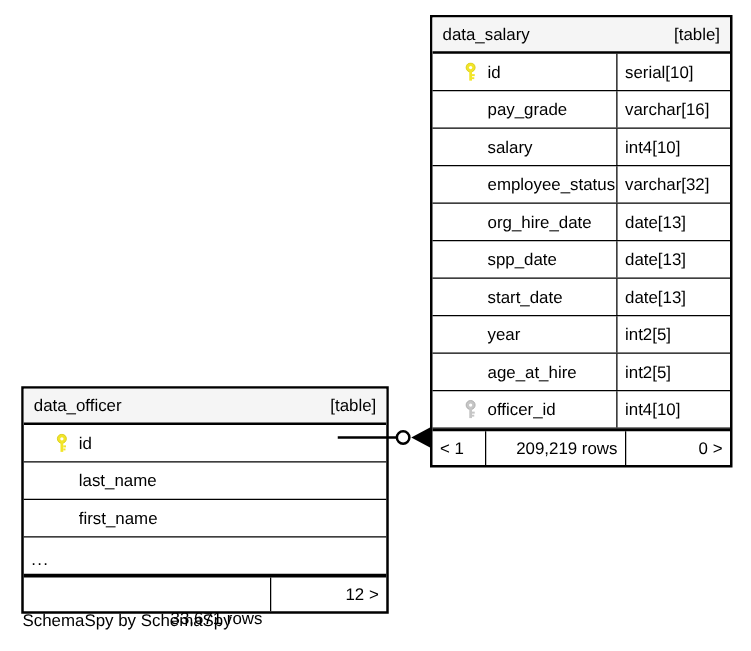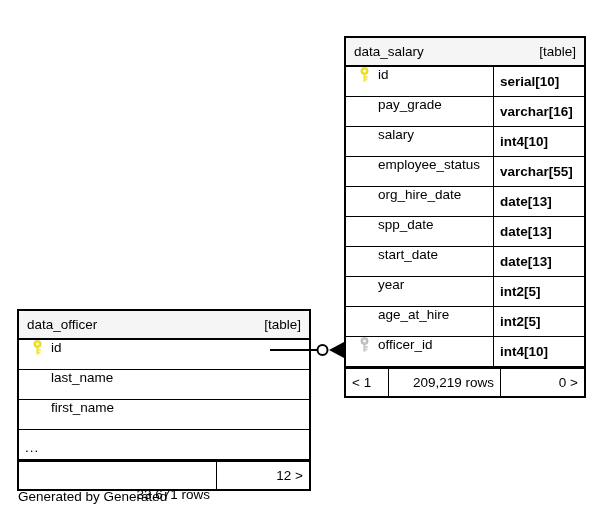--- a/index.html
+++ b/index.html
@@ -40,22 +40,22 @@
     display: flex;
     align-items: stretch;
     border-bottom: 1px solid #000000;
     height: 29px;
   }
   .row:last-of-type { border-bottom: none; }
 
   .col-name {
     flex: 1 1 auto;
     display: flex;
-    align-items: flex-start;
-    padding-left: 8px;
+    align-items: center;
+    padding-left: 20px;
     font-size: 13.5px;
     min-width: 0;
   }
   .col-type {
     flex: 0 0 auto;
     display: flex;
     align-items: center;
     padding-left: 6px;
     border-left: 1px solid #000000;
     font-size: 13.5px;
@@ -96,23 +96,22 @@
   }
   .footer-left   { justify-content: flex-start; padding-left: 6px; }
   .footer-mid    { justify-content: flex-end;   padding-right: 6px; border-left: 1px solid #000000; }
   .footer-right  { justify-content: flex-end;   padding-right: 6px; border-left: 1px solid #000000; }
 
   
   #tbl-salary {
     left: 344px;
     top: 12px;
     width: 242px;
-    margin-top: 24px;
-  }
-  #tbl-salary .col-type { flex-basis: 84px; width: 84px; font-weight: bold; }
+  }
+  #tbl-salary .col-type { flex-basis: 84px; width: 84px; }
 
   #tbl-officer {
     left: 17px;
     top: 309px;
     width: 294px;
   }
 
   #tbl-officer .footer-left  { width: 80px; }
   #tbl-officer .footer-mid   { width: 117px; margin-top: 32px; }
   #tbl-officer .footer-right { flex: 1 1 auto; }
@@ -180,21 +179,21 @@
       <span class="colname-text">salary</span>
     </div>
     <div class="col-type">int4[10]</div>
   </div>
 
   <div class="row">
     <div class="col-name">
       <span class="keyslot"></span>
       <span class="colname-text">employee_status</span>
     </div>
-    <div class="col-type">varchar[55]</div>
+    <div class="col-type">varchar[32]</div>
   </div>
 
   <div class="row">
     <div class="col-name">
       <span class="keyslot"></span>
       <span class="colname-text">org_hire_date</span>
     </div>
     <div class="col-type">date[13]</div>
   </div>
 
@@ -304,13 +303,13 @@
   <svg width="80" height="40" viewBox="0 0 80 40" aria-hidden="true">
 
     <line x1="0" y1="24" x2="47" y2="24" stroke="#000000" stroke-width="2"></line>
 
     <circle cx="52.5" cy="24" r="5" fill="#ffffff" stroke="#000000" stroke-width="2"></circle>
 
     <polygon points="74,16 74,32 59,24" fill="#000000"></polygon>
   </svg>
 </div>
 
-<div class="caption">Generated by Generated</div>
+<div class="caption">SchemaSpy by SchemaSpy</div>
 
 </body></html>

